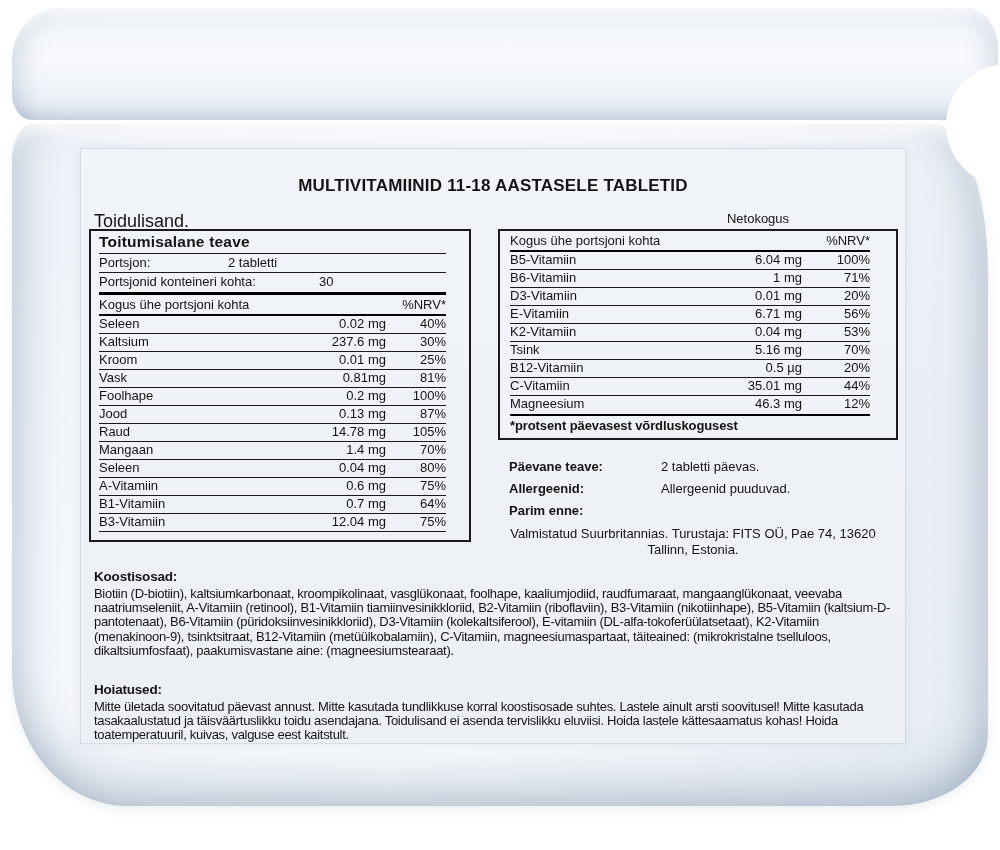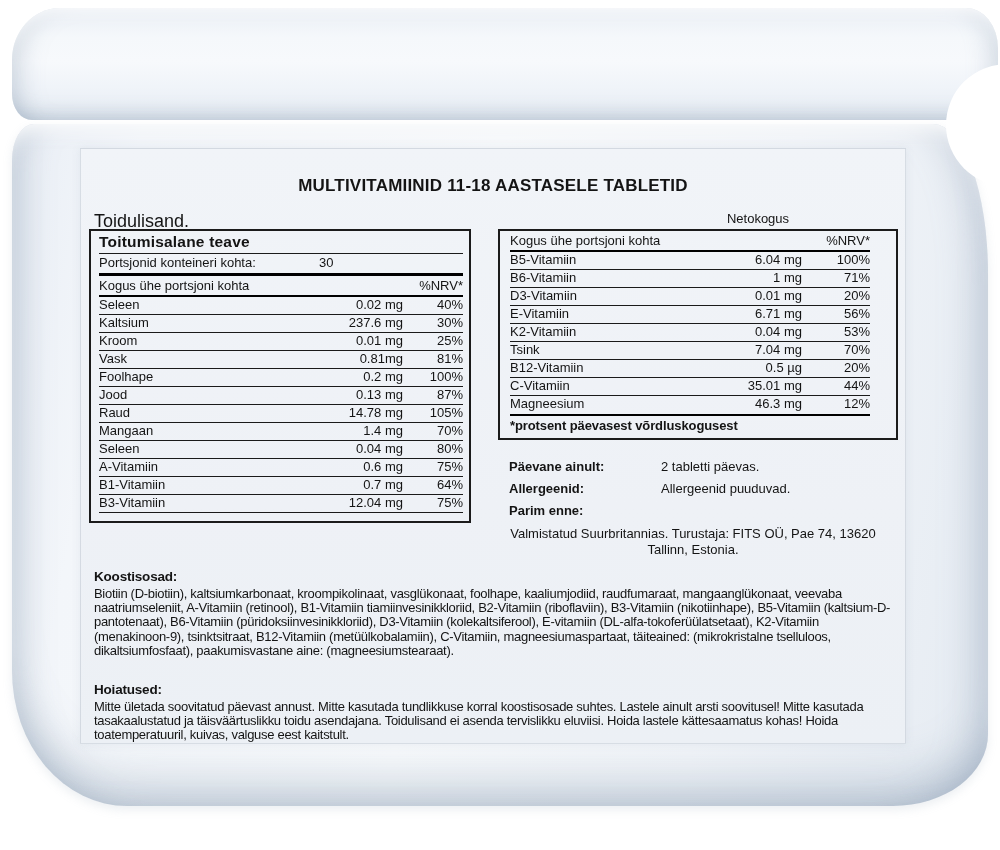--- a/index.html
+++ b/index.html
@@ -41,21 +41,21 @@
     box-shadow:0 0 9px rgba(100,115,140,.10);
   }
 
   .title { position:absolute; top:27px; left:0; width:100%; text-align:center;
            font-size:17px; font-weight:bold; letter-spacing:.2px; }
   .toidulisand { position:absolute; left:13px; top:62px; font-size:18px; }
   .netokogus   { position:absolute; left:537px; top:62px; width:280px; text-align:center; font-size:13px; }
 
   
   .ntable { position:absolute; border:2px solid #1b1b1b; font-size:13px; background:transparent; }
-  .ntable.left  { left:8px;   top:80px; width:382px; padding:0 6px 8px 8px; }
+  .ntable.left  { left:8px;   top:80px; width:382px; padding:0 23px 8px 8px; }
   .ntable.right { left:417px; top:80px; width:400px; padding:0 26px 2px 10px; }
 
   .t-title { height:23px; line-height:22px; font-size:15.5px; font-weight:bold;
              letter-spacing:.2px; border-bottom:1px solid #1b1b1b; }
   .meta-row { position:relative; height:19px; line-height:18px; }
   .meta-row.m1 { border-bottom:1px solid #1b1b1b; }
   .meta-row .meta-value { position:absolute; top:0; }
   .meta-row.m1 .meta-value { left:129px; }
   .meta-row.m2 .meta-value { left:220px; }
   .thickbar { height:0; border-top:3px solid #000; }
@@ -101,20 +101,24 @@
 
   <div class="jar-body">
     <div class="label">
 
       <div class="title">MULTIVITAMIINID 11-18 AASTASELE TABLETID</div>
       <div class="toidulisand">Toidulisand.</div>
       <div class="netokogus">Netokogus</div>
 
       <div class="ntable left">
         <div class="t-title">Toitumisalane teave</div>
+        <div class="meta-row m1">
+          <span>Portsjon:</span>
+          <span class="meta-value">2 tabletti</span>
+        </div>
         <div class="meta-row m2">
           <span>Portsjonid konteineri kohta:</span>
           <span class="meta-value">30</span>
         </div>
         <div class="thickbar"></div>
         <div class="t-head">
           <span class="hname">Kogus ühe portsjoni kohta</span>
           <span class="hpct">%NRV*</span>
         </div>
         <div class="nrow">
@@ -204,21 +208,21 @@
             <span class="namt">6.71 mg</span>
             <span class="npct">56%</span>
           </div>
         <div class="nrow">
             <span class="nname">K2-Vitamiin</span>
             <span class="namt">0.04 mg</span>
             <span class="npct">53%</span>
           </div>
         <div class="nrow">
             <span class="nname">Tsink</span>
-            <span class="namt">7.04 mg</span>
+            <span class="namt">5.16 mg</span>
             <span class="npct">70%</span>
           </div>
         <div class="nrow">
             <span class="nname">B12-Vitamiin</span>
             <span class="namt">0.5 µg</span>
             <span class="npct">20%</span>
           </div>
         <div class="nrow">
             <span class="nname">C-Vitamiin</span>
             <span class="namt">35.01 mg</span>
@@ -226,21 +230,21 @@
           </div>
         <div class="nrow nolb">
             <span class="nname">Magneesium</span>
             <span class="namt">46.3 mg</span>
             <span class="npct">12%</span>
           </div>
         <div class="t-foot">*protsent päevasest võrdluskogusest</div>
       </div>
 
       <div class="irow r1">
-        <span class="ilabel">Päevane ainult:</span>
+        <span class="ilabel">Päevane teave:</span>
         <span class="ivalue">2 tabletti päevas.</span>
       </div>
       <div class="irow r2">
         <span class="ilabel">Allergeenid:</span>
         <span class="ivalue">Allergeenid puuduvad.</span>
       </div>
       <div class="irow r3">
         <span class="ilabel">Parim enne:</span>
         <span class="ivalue"></span>
       </div>

